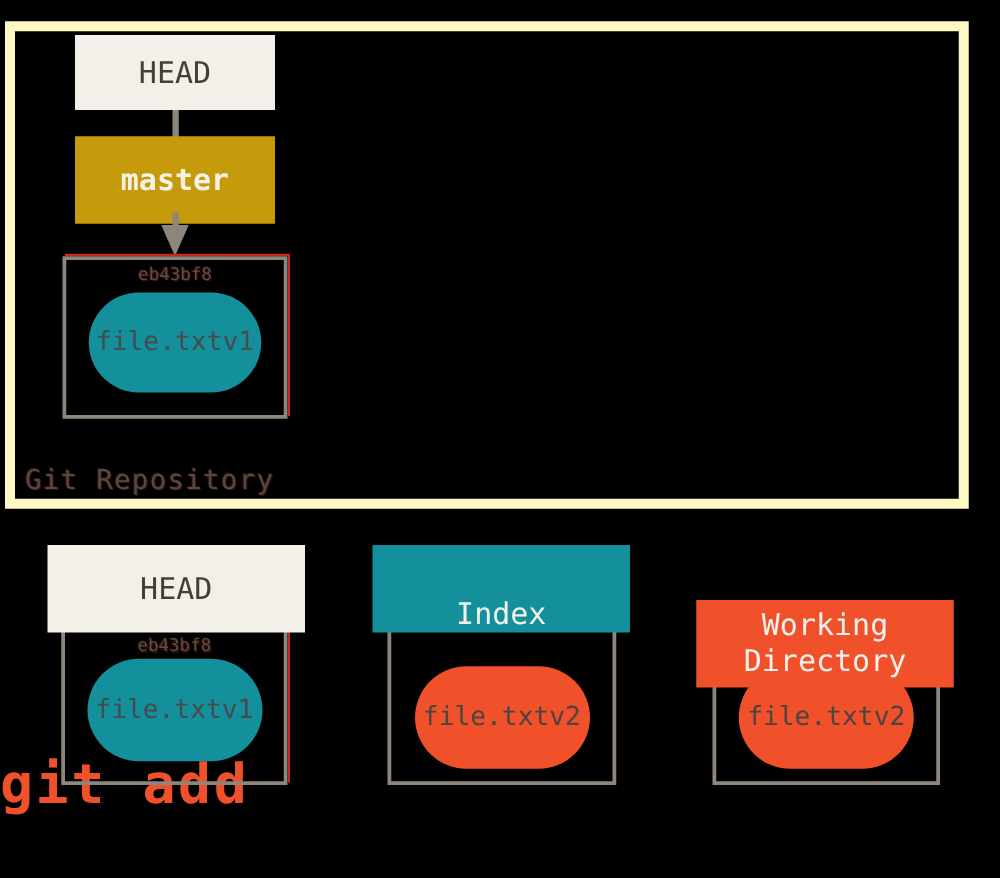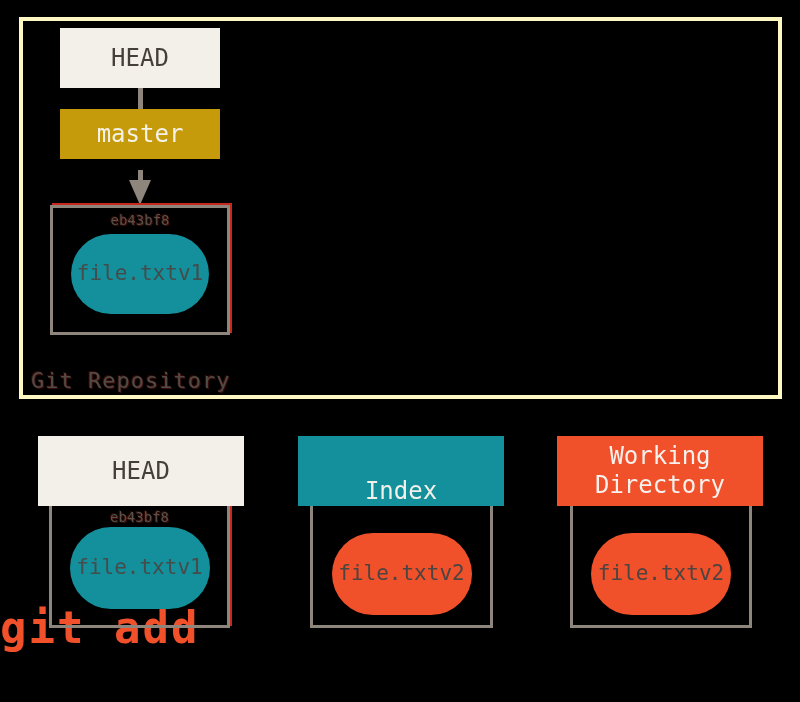--- a/index.html
+++ b/index.html
@@ -6,38 +6,38 @@
   .canvas{
     position:relative;width:800px;height:702px;background:#000000;
     font-family:"DejaVu Sans Mono","Liberation Mono",monospace;
     overflow:hidden;
   }
   .abs{position:absolute;}
   .flexc{display:flex;align-items:center;justify-content:center;text-align:center;}
 
   
   .repo-box{
-    left:19px;top:17px;width:755px;height:374px;
-    border:4px solid #fef9c3;
+    left:4px;top:17px;width:755px;height:374px;
+    border:8px solid #fef9c3;
   }
   .repo-label{
     left:8px;bottom:2px;
     font-size:22px;color:#514b45;letter-spacing:1px;white-space:nowrap;
     text-shadow:1px 1px 0 rgba(200,41,28,0.30), -1px -1px 0 rgba(200,41,28,0.22);
   }
 
   
   .head-ref{
     left:60px;top:28px;width:160px;height:60px;
     background:#f2f0e9;color:#453f3a;font-size:24px;
   }
   .link-line{left:138px;top:88px;width:5px;height:22px;background:#8e857c;}
   .branch-ref{
-    left:60px;top:109px;width:160px;height:50px;
-    background:#c59b0b;color:#f4f1e9;font-size:24px;
+    left:60px;top:109px;width:160px;height:70px;
+    background:#c59b0b;color:#f4f1e9;font-size:24px;font-weight:bold;
   }
   .arrow-stem{left:138px;top:170px;width:5px;height:12px;background:#8e857c;}
   .arrow-head{
     left:129px;top:180px;width:0;height:0;
     border-left:11px solid transparent;border-right:11px solid transparent;
     border-top:25px solid #8e857c;
   }
 
   
   .red-offset{box-shadow:2px -2px 0 0 #c8291c;}
@@ -58,21 +58,21 @@
   .blob.teal{background:#13909b;color:#454c4b;}
   .blob.orange{background:#f0502a;color:#4c4440;}
   .commit-box .blob{margin-top:6px;}
 
   
   .col-header{
     top:436px;width:206px;height:70px;font-size:24px;line-height:1.2;z-index:3;
   }
   .col-header.offwhite{background:#f2f0e9;color:#453f3a;}
   .col-header.teal{background:#13909b;color:#f2f0e9;align-items:flex-end;}
-  .col-header.orange{background:#f0502a;color:#f6f1ec;}
+  .col-header.orange{background:#f0502a;color:#f6f1ec;margin-top:44px;}
   .col-frame{
     top:496px;height:126px;border:3px solid #8e857c;z-index:1;
     display:flex;flex-direction:column;align-items:center;
   }
   .col-frame .hash{margin-top:10px;}
   .col-frame .blob{width:140px;height:82px;}
   .col-frame .blob.lone{margin-top:34px;}
   .col-frame .blob.after-hash{margin-top:2px;}
 
   .cmd{

